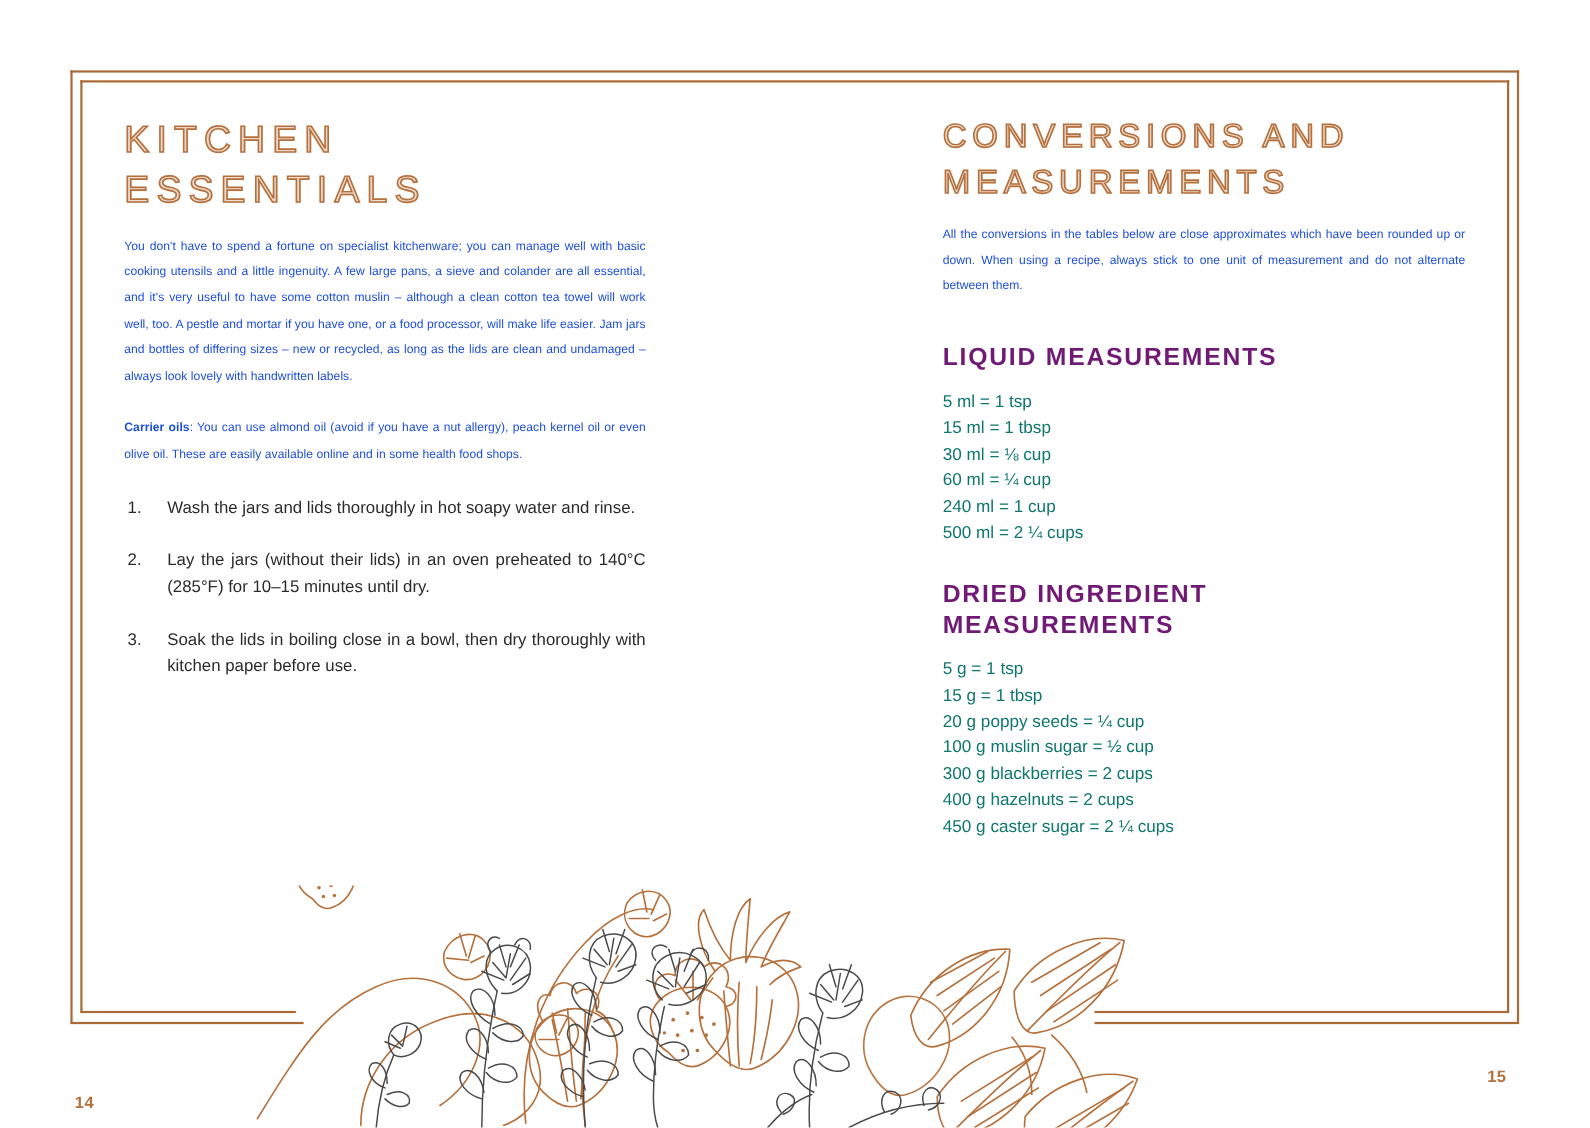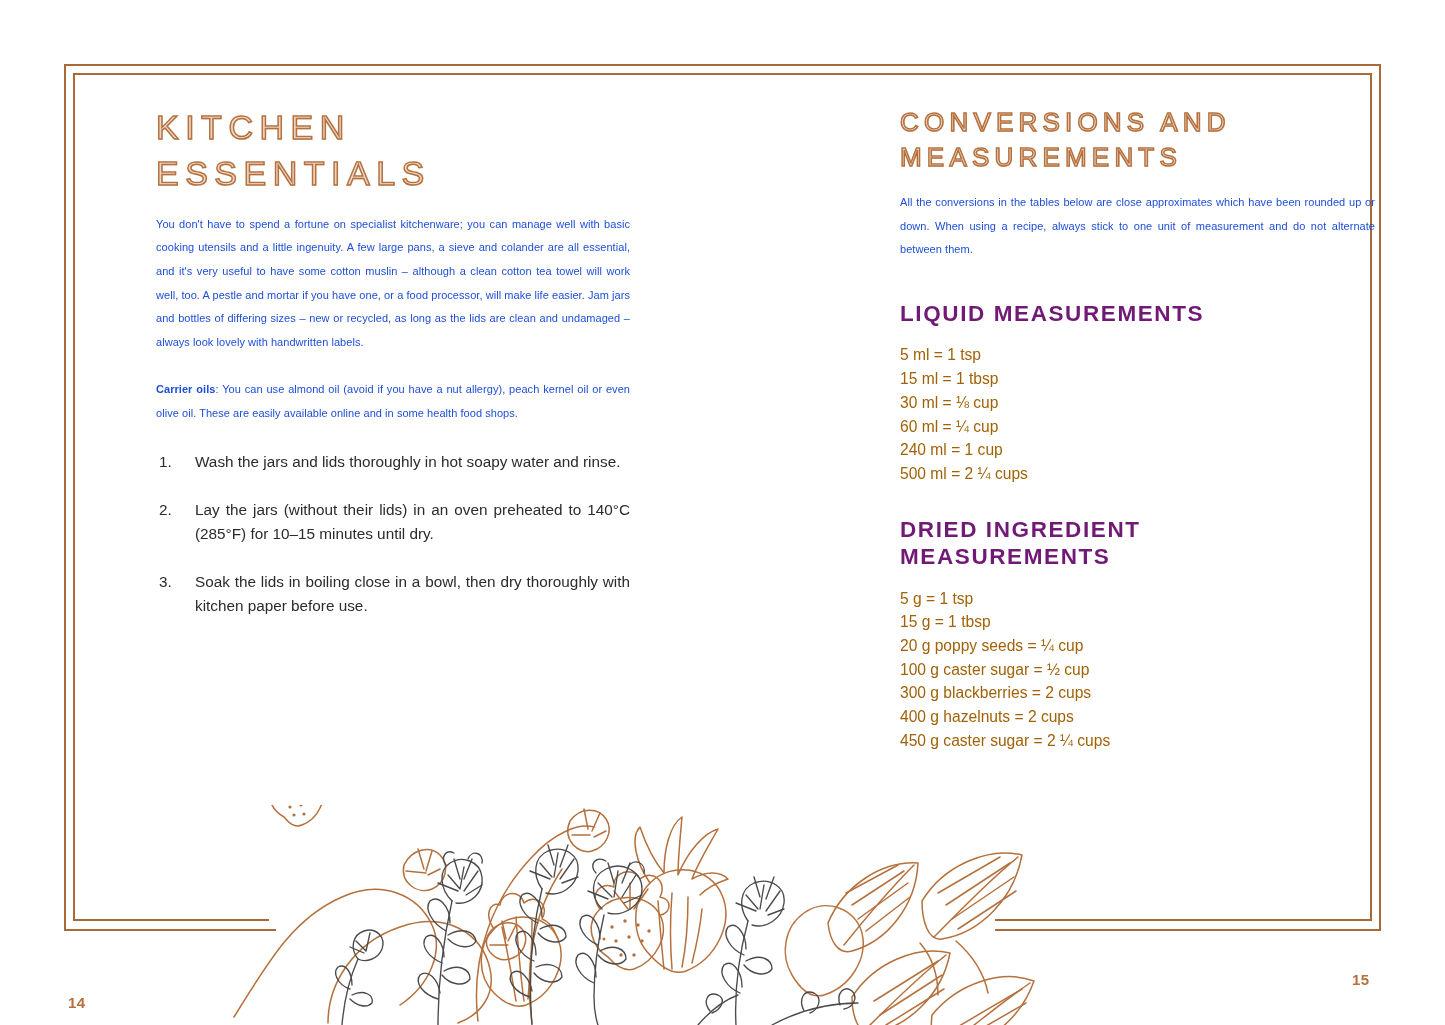--- a/index.html
+++ b/index.html
@@ -48,41 +48,40 @@
   
   .columns {
     position: absolute;
     left: 0; top: 0;
     width: 1445px;
     height: 1025px;
   }
   .col {
     position: absolute;
     top: 105px;
-    margin-left: 43px;
   }
   .col-left  { left: 113px; width: 474px; }
   .col-right { left: 857px; width: 475px; }
 
   
   .display-heading {
     margin: 0 0 16px 0;
     font-family: "Liberation Sans", sans-serif;
     font-size: 34px;
     font-weight: 400;
     line-height: 1.35;
     letter-spacing: 6.5px;
     text-transform: uppercase;
     color: transparent;
     -webkit-text-stroke: 1.5px #b5703c;
     text-shadow: 0.6px 0.6px 0 rgba(181,112,60,0.28);
     white-space: pre-line;
   }
   .col-right .display-heading {
-    font-size: 26px;
+    font-size: 30px;
     letter-spacing: 5.2px;
   }
 
   
   .body-text {
     font-size: 11px;
     line-height: 23.6px;
     color: #1d4ed8;
     text-align: justify;
     margin: 0 0 21px 0;
@@ -142,21 +141,21 @@
 
   
   ul.conv-list {
     list-style: none;
     margin: 0;
     padding: 0;
   }
   ul.conv-list li {
     font-size: 15.6px;
     line-height: 23.7px;
-    color: #a16207;
+    color: #0f766e;
     white-space: nowrap;
   }
 
   
   .page-num {
     position: absolute;
     font-size: 15px;
     font-weight: 700;
     color: #b5703c;
     letter-spacing: 0.4px;
@@ -240,21 +239,21 @@
         <li>500 ml = 2 ¼ cups</li>
       </ul>
 
       <h2 class="section-heading">DRIED INGREDIENT
 MEASUREMENTS</h2>
 
       <ul class="conv-list">
         <li>5 g = 1 tsp</li>
         <li>15 g = 1 tbsp</li>
         <li>20 g poppy seeds = ¼ cup</li>
-        <li>100 g caster sugar = ½ cup</li>
+        <li>100 g muslin sugar = ½ cup</li>
         <li>300 g blackberries = 2 cups</li>
         <li>400 g hazelnuts = 2 cups</li>
         <li>450 g caster sugar = 2 ¼ cups</li>
       </ul>
     </div>
   </div>
 
   <div class="botanical">
     <svg viewBox="0 0 1000 220" xmlns="http://www.w3.org/2000/svg" preserveAspectRatio="xMidYMax meet">
       <defs>

